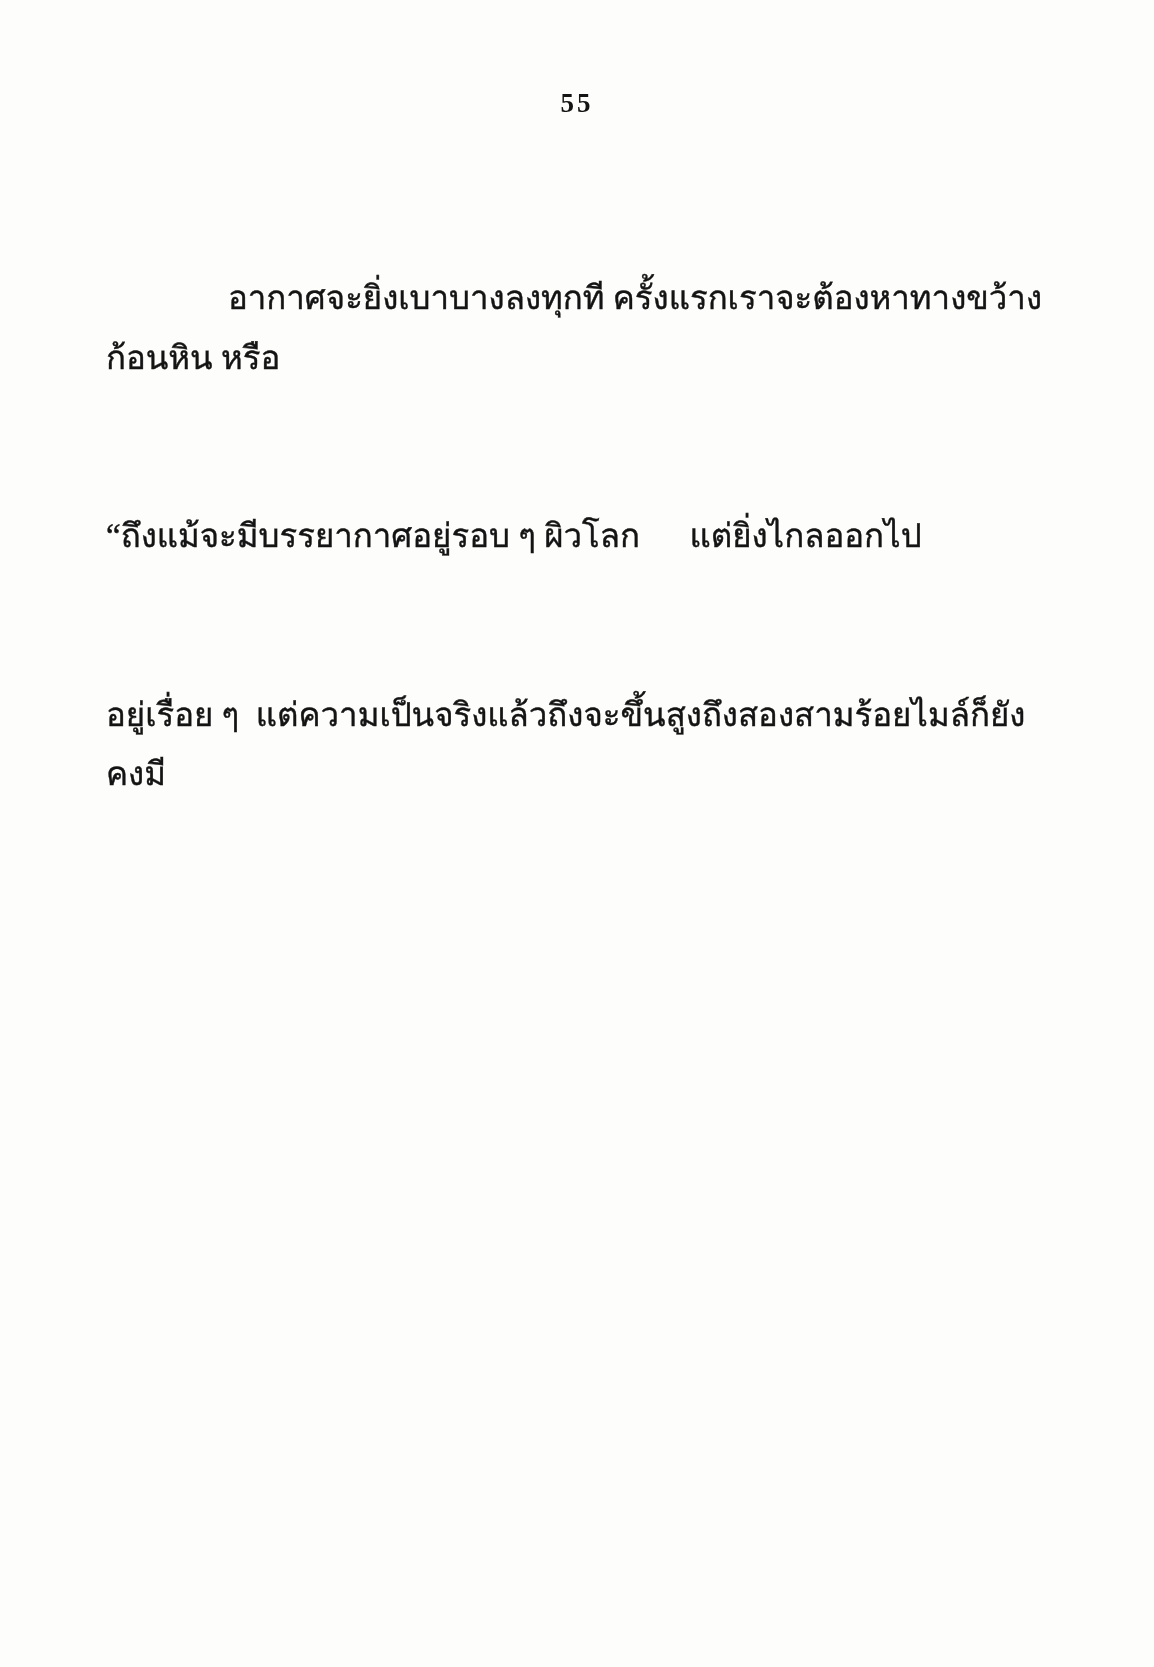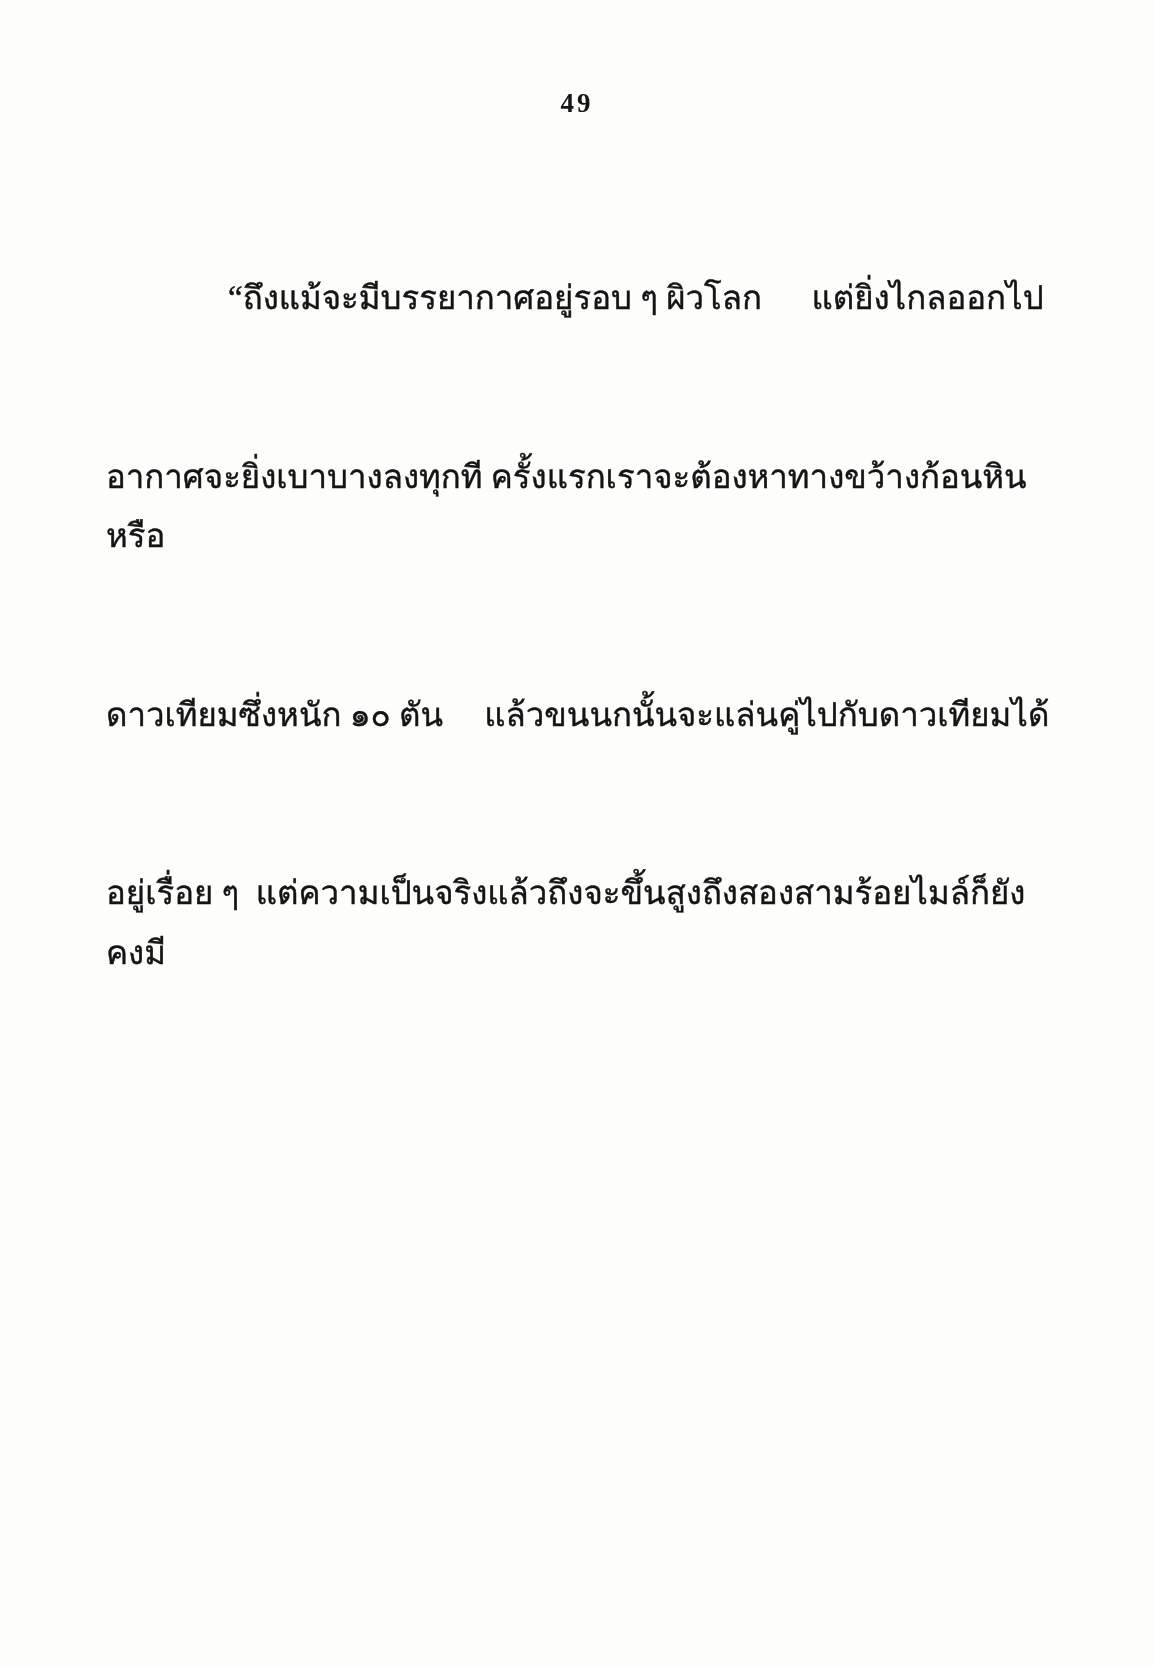--- a/index.html
+++ b/index.html
@@ -49,28 +49,27 @@
   
   .line {
     -webkit-text-stroke: 0.4px #141414;
   }
 </style>
 </head>
 <body>
 
 <div class="page">
 
-  <div class="page-number">49</div>
+  <div class="page-number">55</div>
 
   <div class="text-block">
 
     <div class="paragraph paragraph-1">
+      <div class="line">อากาศจะยิ่งเบาบางลงทุกที ครั้งแรกเราจะต้องหาทางขว้างก้อนหิน หรือ</div>
       <div class="line">“ถึงแม้จะมีบรรยากาศอยู่รอบ ๆ ผิวโลก      แต่ยิ่งไกลออกไป</div>
-      <div class="line">อากาศจะยิ่งเบาบางลงทุกที ครั้งแรกเราจะต้องหาทางขว้างก้อนหิน หรือ</div>
-      <div class="line">ดาวเทียมซึ่งหนัก ๑๐ ตัน     แล้วขนนกนั้นจะแล่นคู่ไปกับดาวเทียมได้</div>
       <div class="line">อยู่เรื่อย ๆ  แต่ความเป็นจริงแล้วถึงจะขึ้นสูงถึงสองสามร้อยไมล์ก็ยังคงมี</div>
       
       
       
       
       
       
       
       
       

